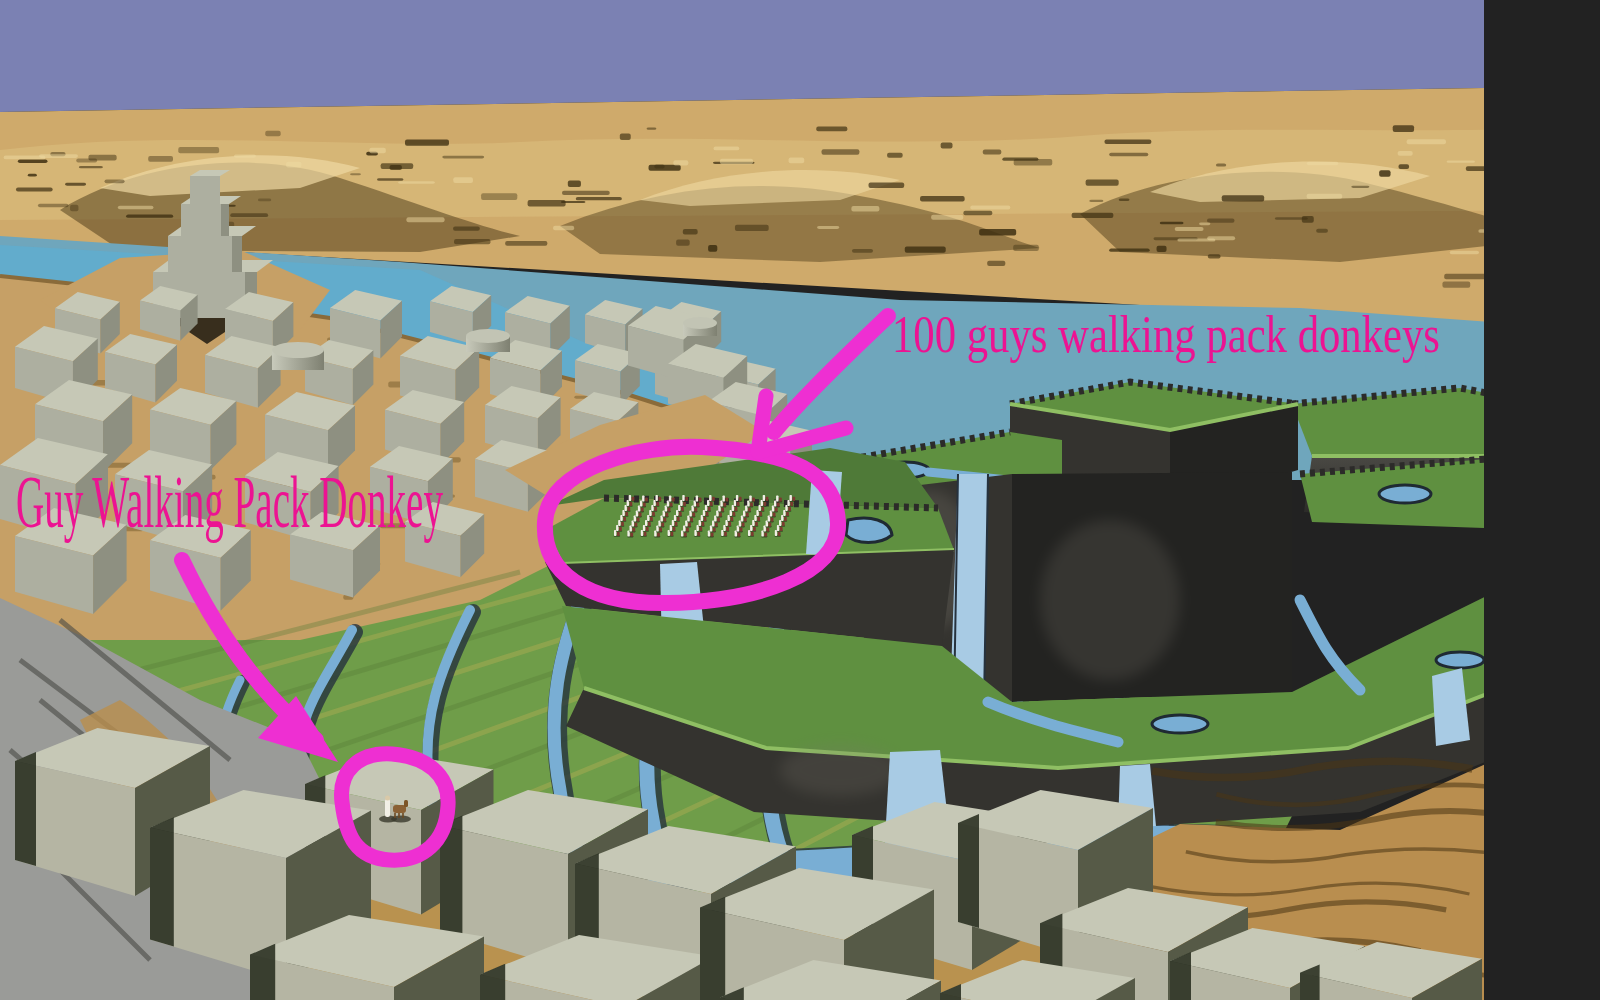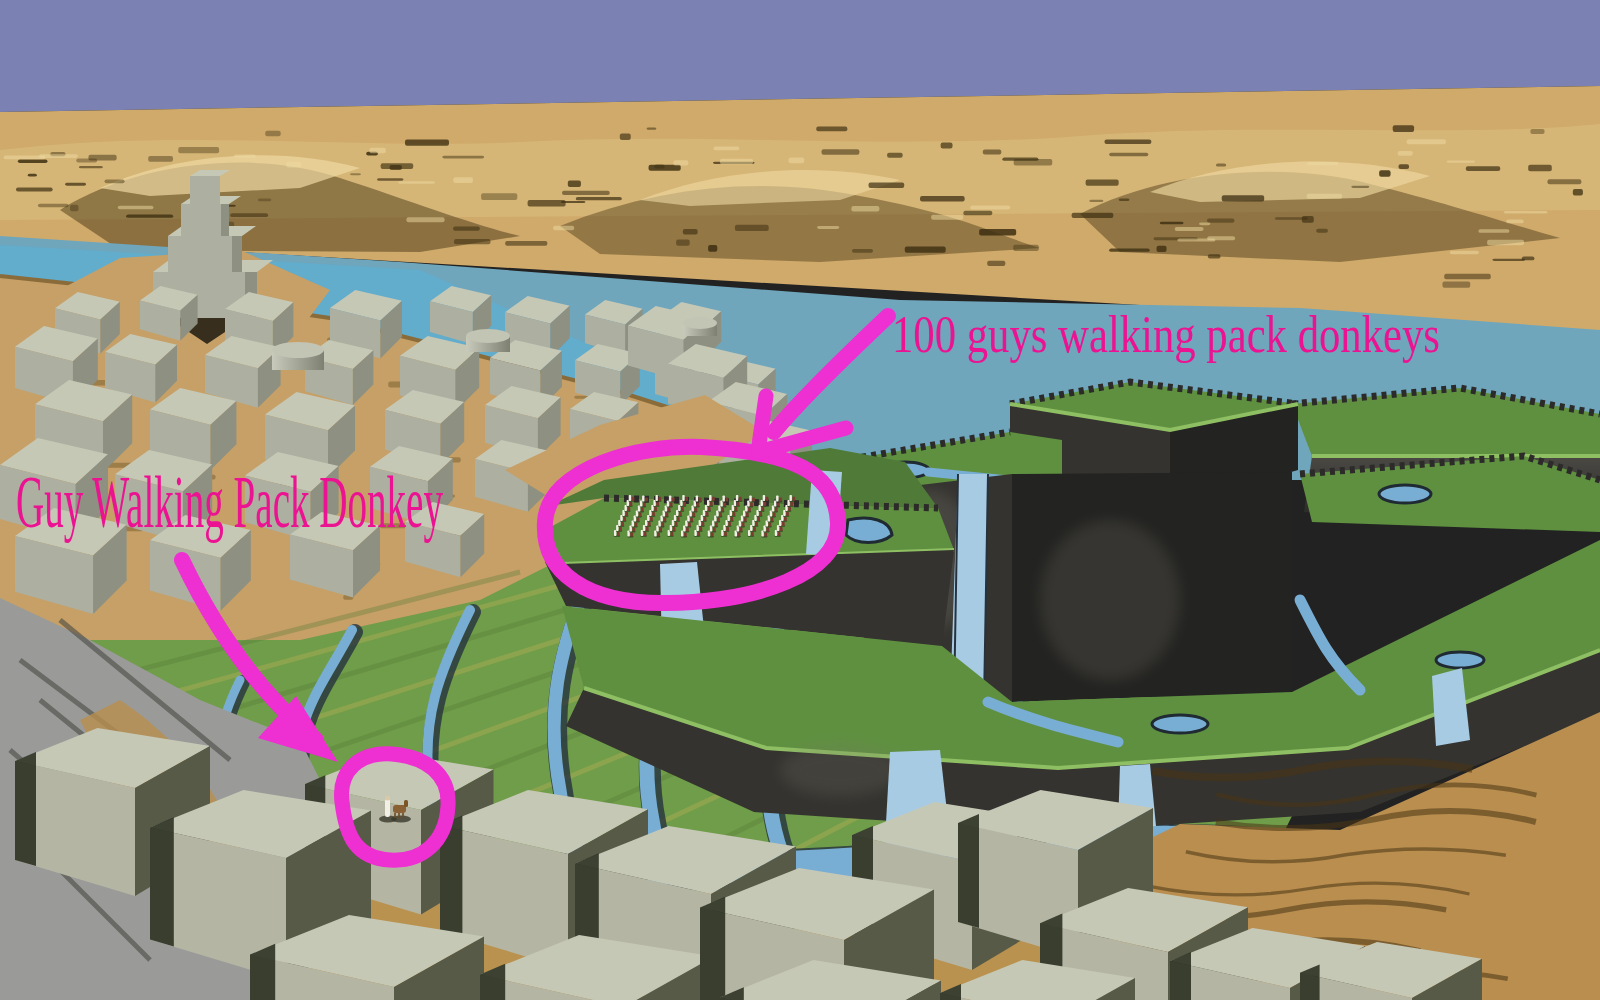--- a/index.html
+++ b/index.html
@@ -6,21 +6,21 @@
     --sky:#7b81b3; --desert:#cfaa6b; --desert-dark:#3b2d10; --desert-light:#eed9a2;
     --river:#6fa6bc; --river-bright:#58b1d8;
     --field:#6f9d49; --field-streak:#c2b155;
     --canal:#79aed4; --canal-bright:#a8cbe4; --canal-dark:#26323e;
     --zig-top:#5f9040; --zig-trim:#8fbf63; --zig-wall:#34332f; --zig-wall-dark:#232321;
     --block-top:#c6c8b6; --block-front:#adafa0; --block-side:#8e9081; --block-shadow:#23291b;
     --sand-hill:#c6a066; --rock:#9a9b98;
     --annotation-text:#ec1392; --annotation-shape:#ee2fd2;
   }
   html,body{margin:0;padding:0;background:#222;}
-  .stage{width:1600px;height:1000px;position:relative;overflow:hidden;font-family:"Liberation Sans",sans-serif;}
+  .stage{width:1484px;height:1000px;position:relative;overflow:hidden;font-family:"Liberation Sans",sans-serif;}
   .stage svg{display:block;width:1600px;height:1000px;}
   .sky{fill:var(--sky);} .desert{fill:var(--desert);} .river{fill:var(--river);}
   .riverb{fill:var(--river-bright);opacity:.55;}
   .hill{fill:var(--sand-hill);} .field{fill:var(--field);}
   .ztop{fill:var(--zig-top);} .zwall{fill:var(--zig-wall);} .zwalld{fill:var(--zig-wall-dark);}
   .trim{stroke:var(--zig-trim);stroke-width:4;fill:none;}
   .crenel{stroke:#2c2b29;stroke-width:7;fill:none;stroke-dasharray:5 5;}
   .canal{stroke:var(--canal);fill:none;stroke-linecap:round;}
   .canald{stroke:var(--canal-dark);fill:none;stroke-linecap:round;opacity:.8;}
   .cascade{fill:var(--canal-bright);}

